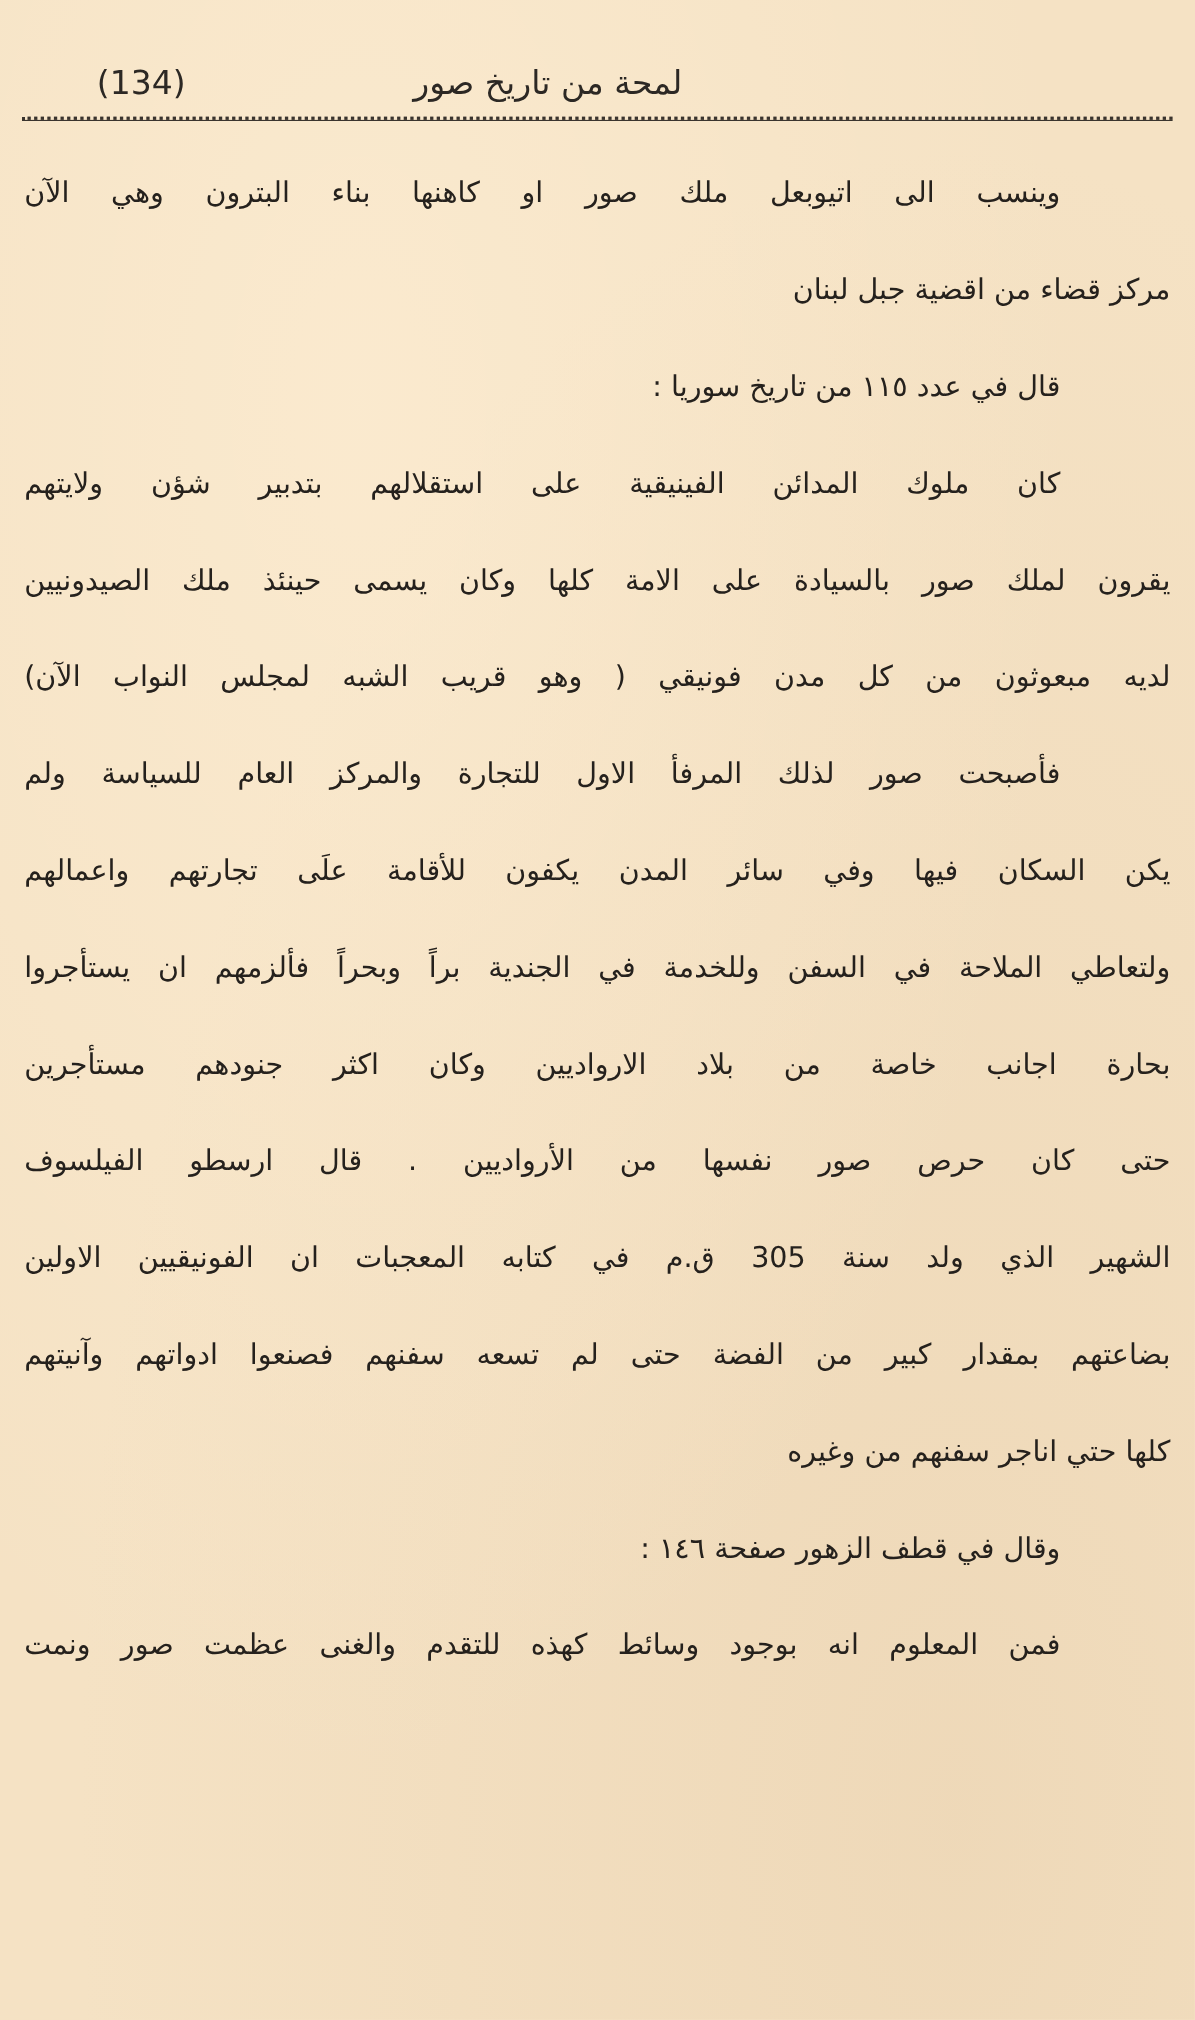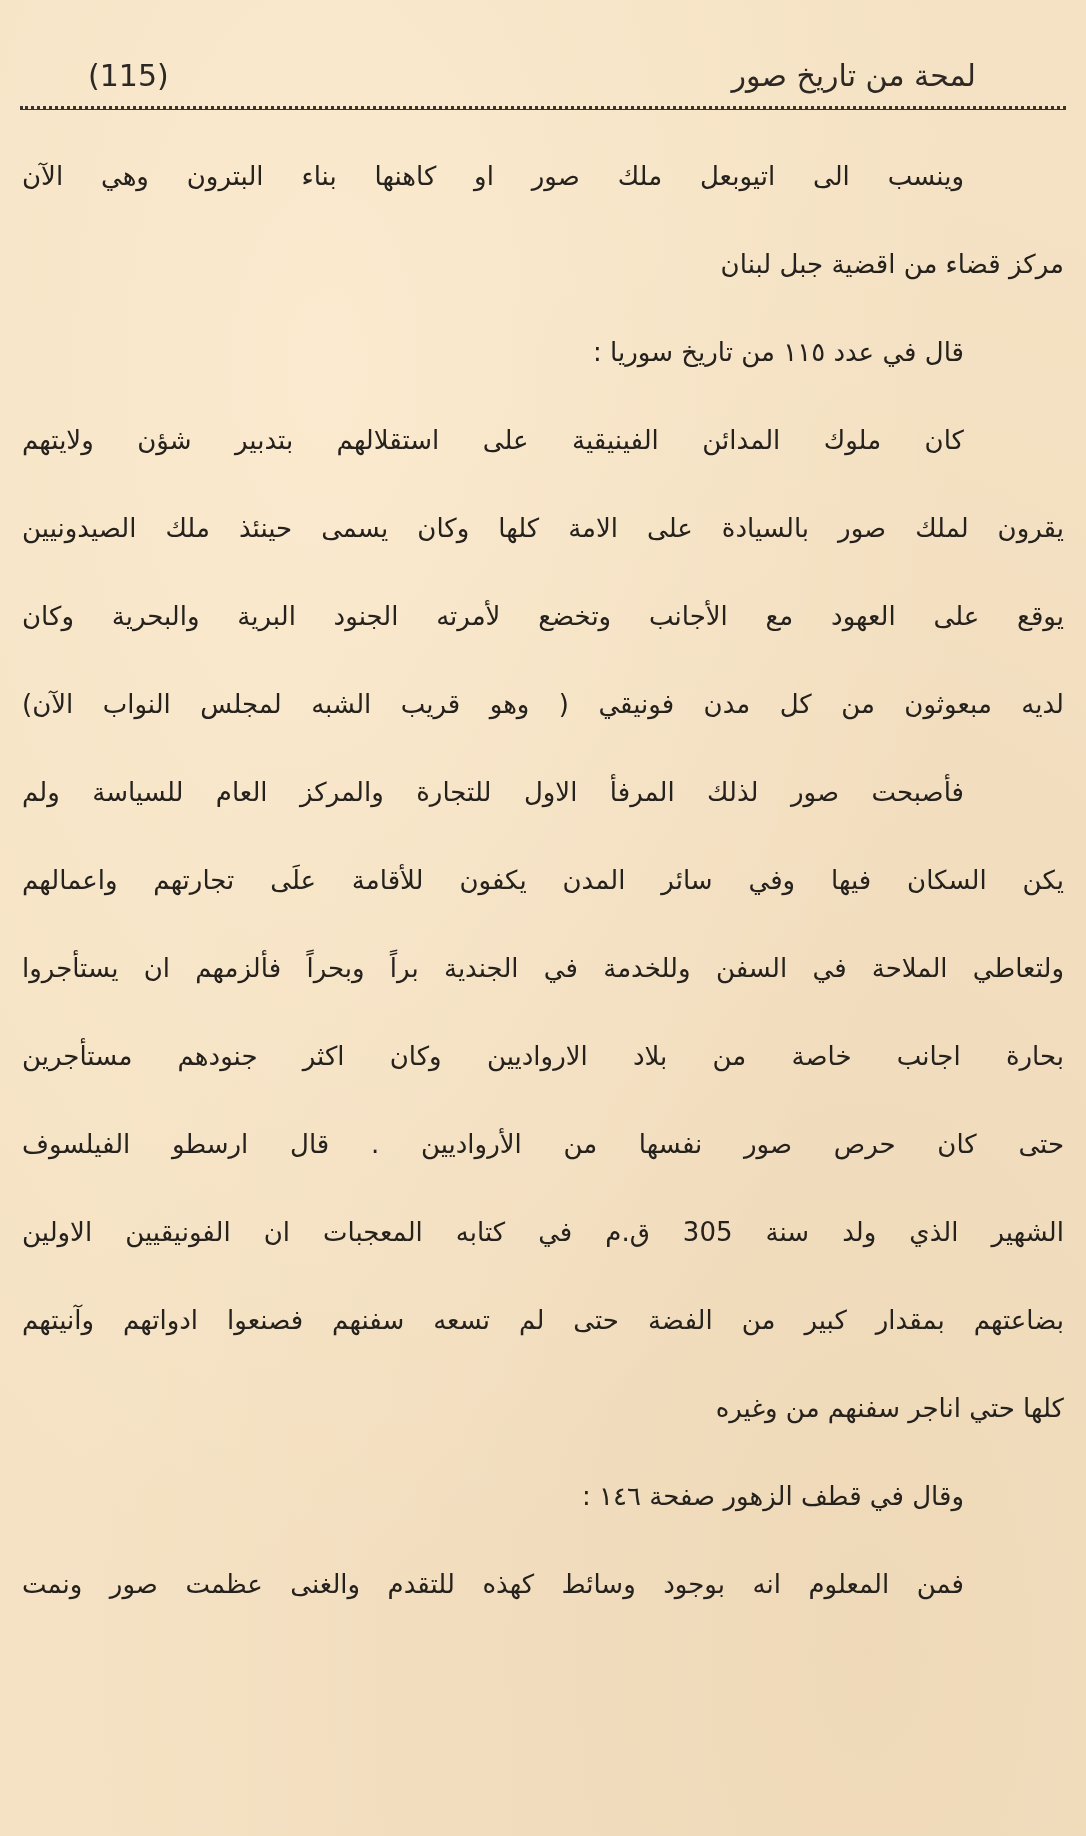--- a/index.html
+++ b/index.html
@@ -30,20 +30,21 @@
       left: 20px;
       right: 20px;
       top: 52px;
       height: 50px;
       direction: rtl;
     }
     .running-title {
       position: absolute;
       right: 0; left: 0;
       top: 6px;
+      text-align: center;
       font-family: "DejaVu Sans", sans-serif;
       font-size: 30px;
       color: #2c2824;
       direction: rtl;
       padding-right: 90px;
     }
     .page-number {
       position: absolute;
       left: 68px;
       top: 6px;
@@ -87,31 +88,30 @@
       padding-right: 100px;
     }
   </style>
 </head>
 <body>
 
 <div class="page">
 
   <div class="header">
     <div class="running-title">لمحة من تاريخ صور</div>
-    <div class="page-number">(115)</div>
+    <div class="page-number">(134)</div>
   </div>
   <div class="header-rule"></div>
 
   <div class="body-text">
     <div class="line indent">وينسب الى اتيوبعل ملك صور او كاهنها بناء البترون وهي الآن</div>
     <div class="line short">مركز قضاء من اقضية جبل لبنان</div>
     <div class="line short indent">قال في عدد ١١٥ من تاريخ سوريا :</div>
     <div class="line indent">كان ملوك المدائن الفينيقية على استقلالهم بتدبير شؤن ولايتهم</div>
     <div class="line">يقرون لملك صور بالسيادة على الامة كلها وكان يسمى حينئذ ملك الصيدونيين</div>
-    <div class="line">يوقع على العهود مع الأجانب وتخضع لأمرته الجنود البرية والبحرية وكان</div>
     <div class="line">لديه مبعوثون من كل مدن فونيقي ( وهو قريب الشبه لمجلس النواب الآن)</div>
     <div class="line indent">فأصبحت صور لذلك المرفأ الاول للتجارة والمركز العام للسياسة ولم</div>
     <div class="line">يكن السكان فيها وفي سائر المدن يكفون للأقامة علَى تجارتهم واعمالهم</div>
     <div class="line">ولتعاطي الملاحة في السفن وللخدمة في الجندية براً وبحراً فألزمهم ان يستأجروا</div>
     <div class="line">بحارة اجانب خاصة من بلاد الارواديين وكان اكثر جنودهم مستأجرين</div>
     <div class="line">حتى كان حرص صور نفسها من الأرواديين . قال ارسطو الفيلسوف</div>
     <div class="line">الشهير الذي ولد سنة 305 ق.م في كتابه المعجبات ان الفونيقيين الاولين</div>
     <div class="line">بضاعتهم بمقدار كبير من الفضة حتى لم تسعه سفنهم فصنعوا ادواتهم وآنيتهم</div>
     <div class="line short">كلها حتي اناجر سفنهم من وغيره</div>
     <div class="line short indent-small">وقال في قطف الزهور صفحة ١٤٦ :</div>

